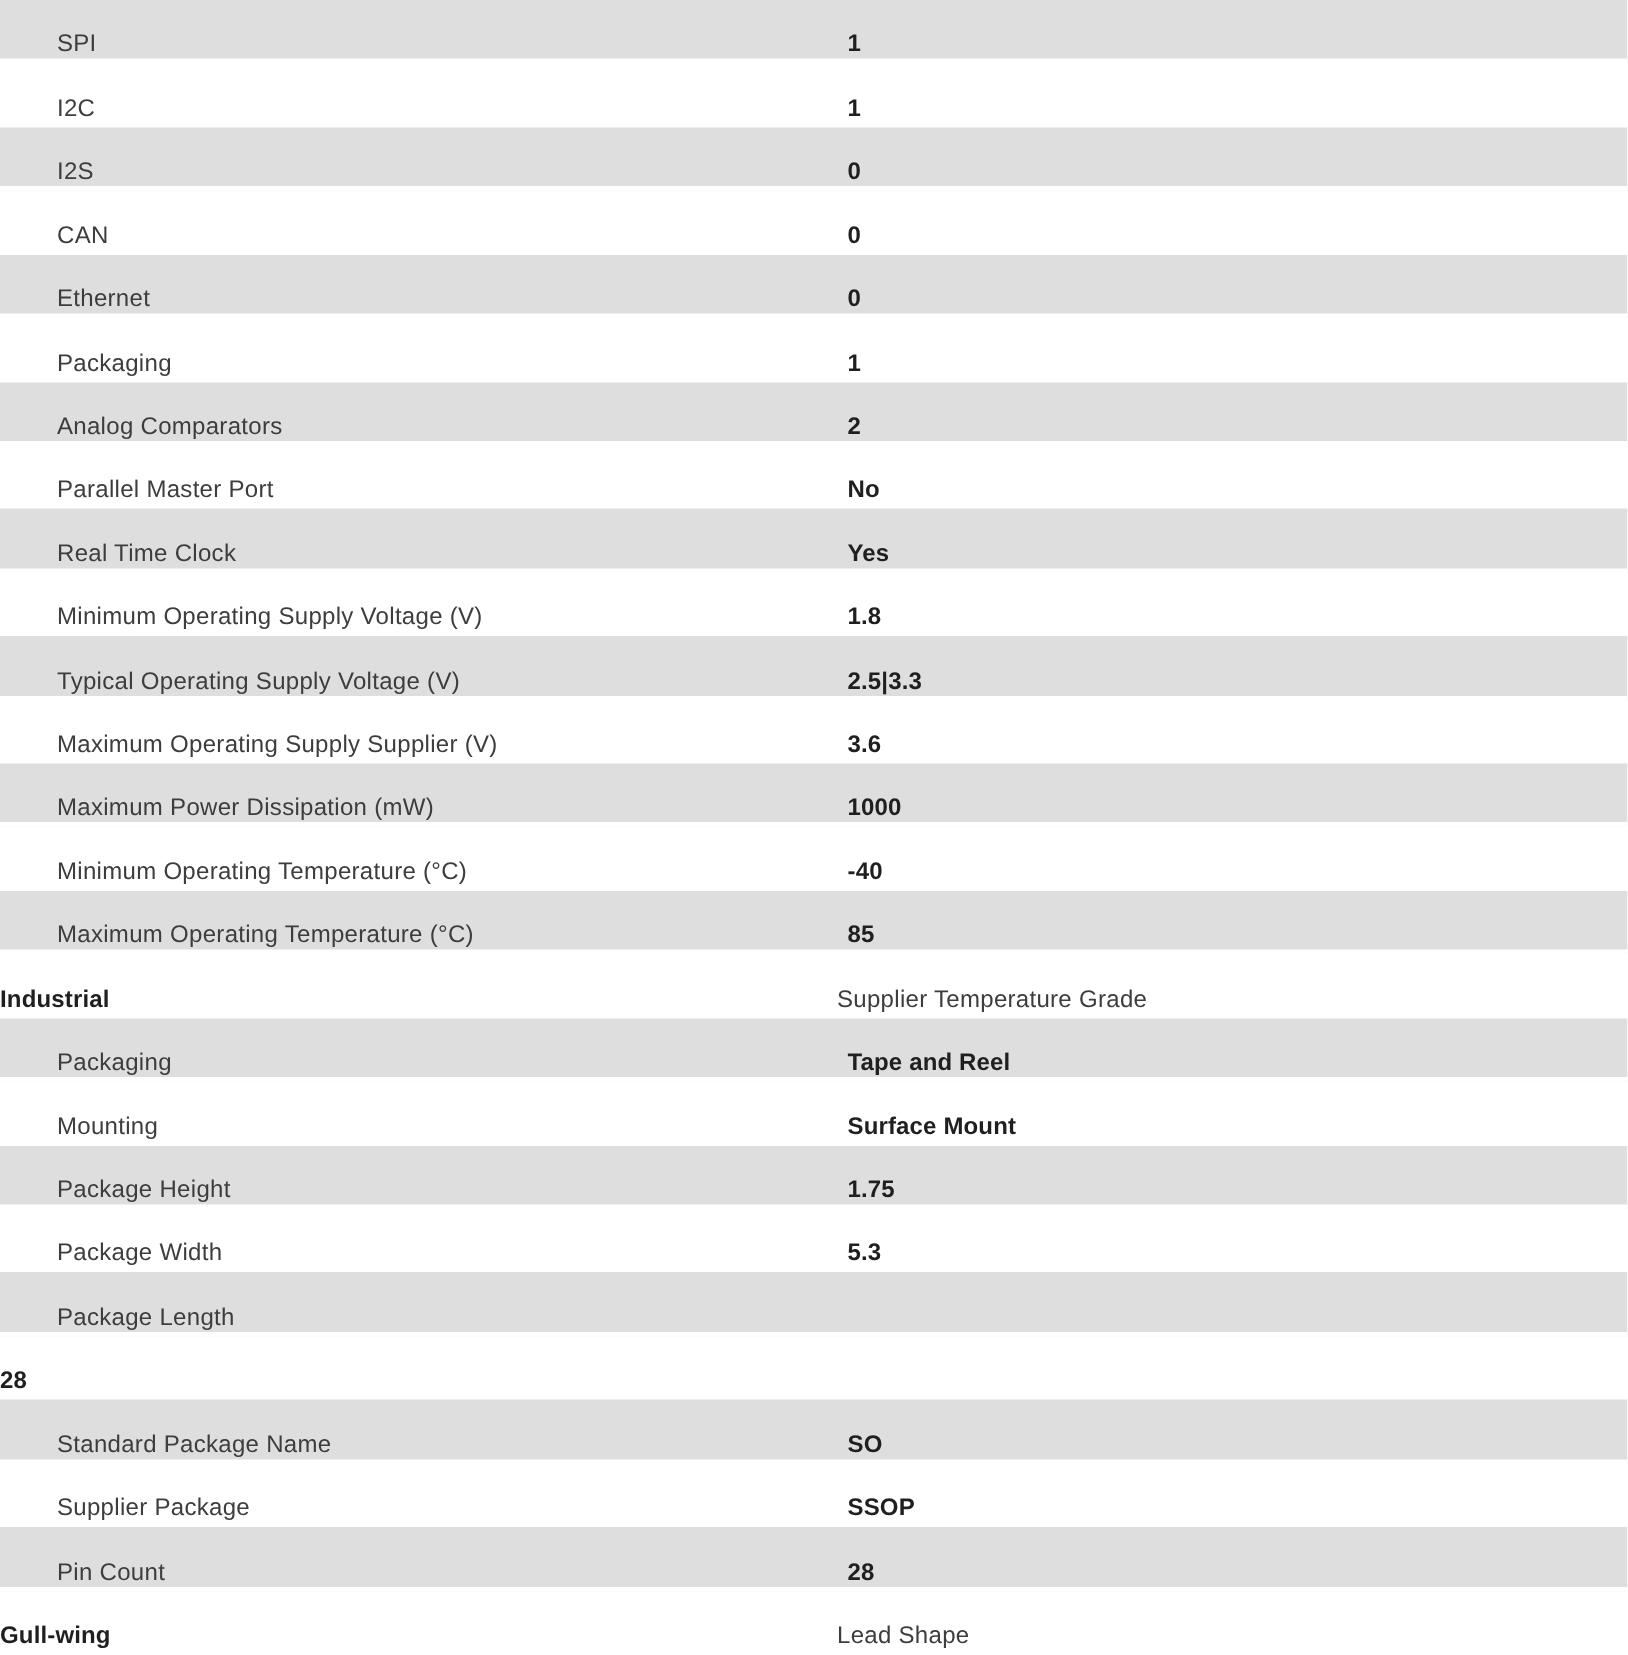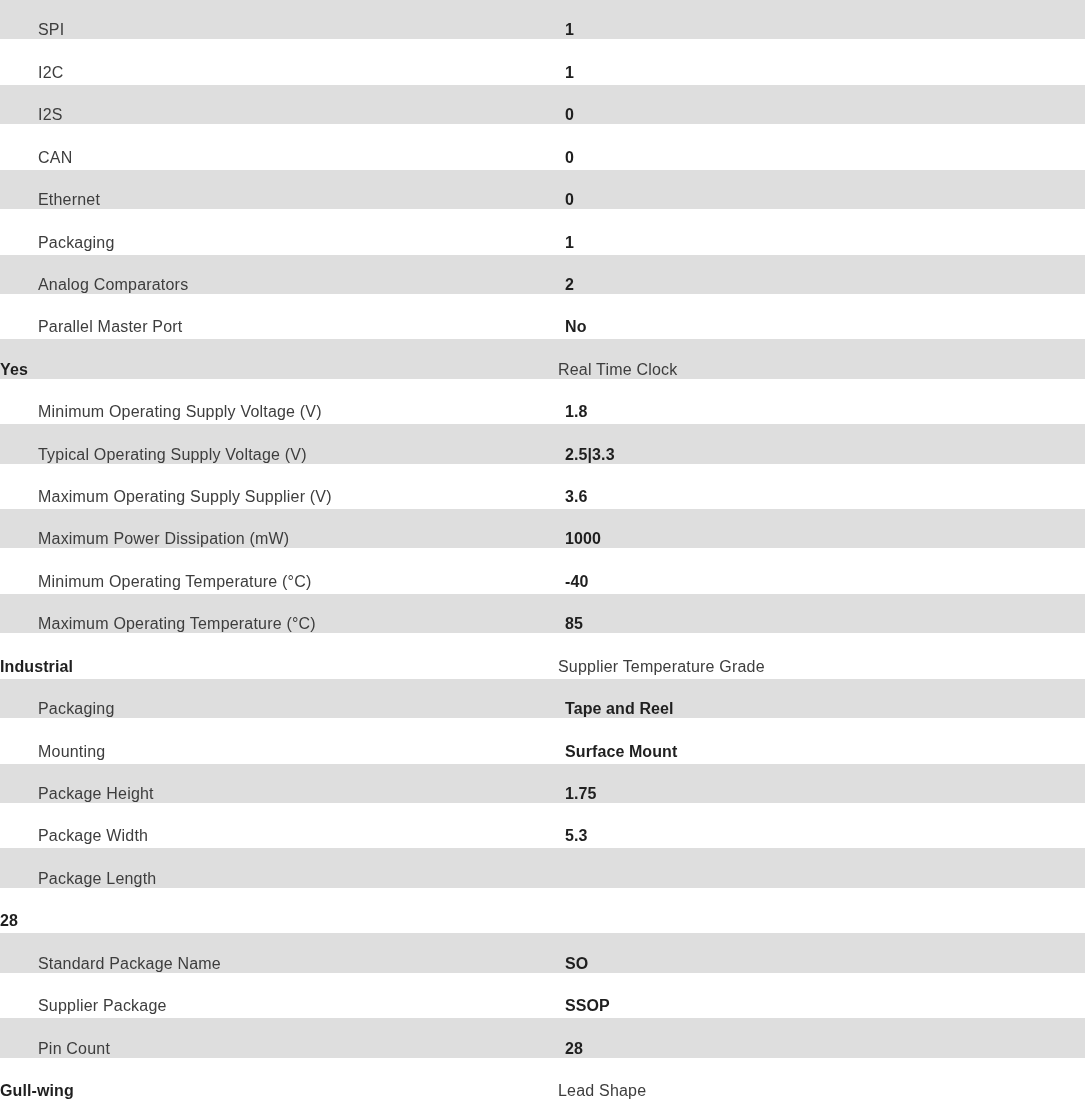--- a/index.html
+++ b/index.html
@@ -85,22 +85,22 @@
     <div class="cell label">Analog Comparators</div>
     <div class="cell value">2</div>
   </div>
 
   <div class="row">
     <div class="cell label">Parallel Master Port</div>
     <div class="cell value">No</div>
   </div>
 
   <div class="row alt">
+    <div class="cell label">Real Time Clock</div>
     <div class="cell value">Yes</div>
-    <div class="cell label">Real Time Clock</div>
   </div>
 
   <div class="row">
     <div class="cell label">Minimum Operating Supply Voltage (V)</div>
     <div class="cell value">1.8</div>
   </div>
 
   <div class="row alt">
     <div class="cell label">Typical Operating Supply Voltage (V)</div>
     <div class="cell value">2.5|3.3</div>

